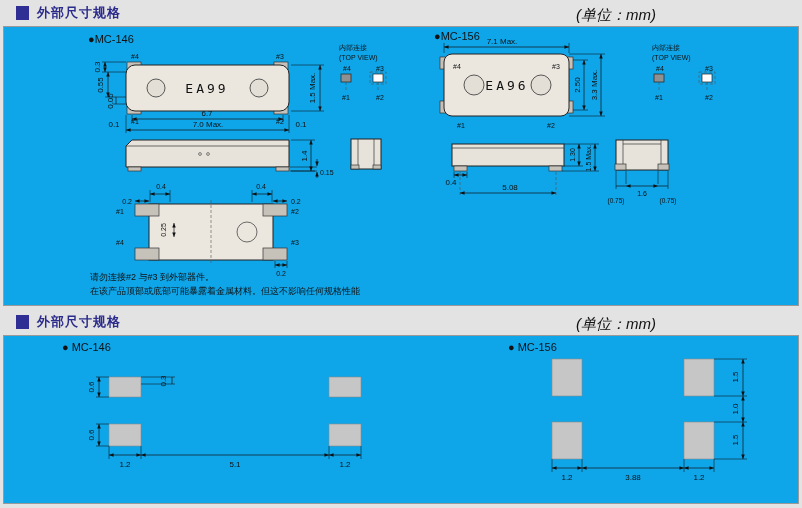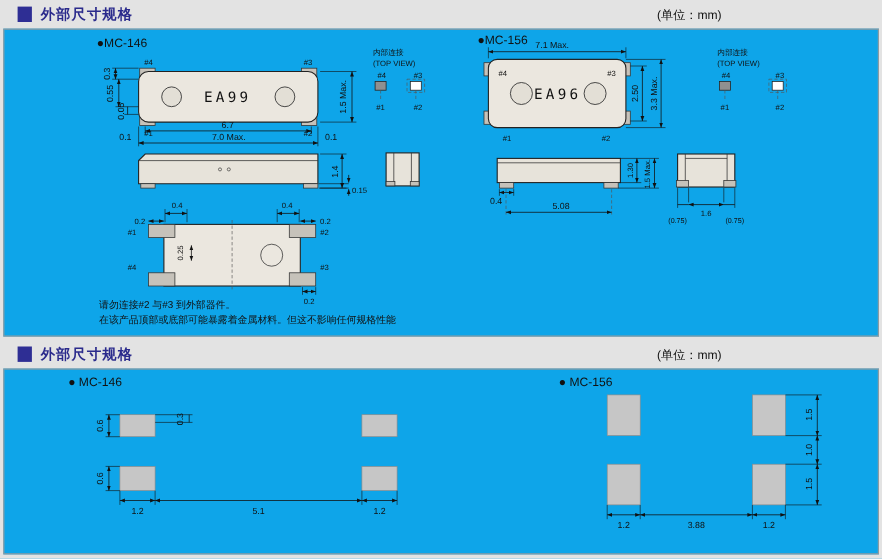--- a/index.html
+++ b/index.html
@@ -5,21 +5,21 @@
   html,body{margin:0;padding:0;}
   body{
     width:802px;height:508px;background:#e3e3e3;
     font-family:"Liberation Sans","DejaVu Sans",sans-serif;
     position:relative;overflow:hidden;
   }
   .page{position:relative;width:802px;height:508px;}
   .sec-header{position:absolute;left:12px;width:652px;height:22px;display:flex;align-items:center;}
   .sec-sq{width:13px;height:14px;background:#2e2e94;margin-left:4px;flex:0 0 auto;}
   .sec-title{color:#2b2b8c;font-size:13px;font-weight:bold;margin-left:8px;letter-spacing:1px;white-space:nowrap;}
-  .sec-unit{position:absolute;right:8px;top:4px;font-size:11px;color:#111;}
+  .sec-unit{position:absolute;right:8px;top:4px;font-size:15px;color:#111;font-style:italic;}
   .panel{position:absolute;left:3px;width:794px;background:#0ea5e9;border:1px solid #999;}
   #panel1{top:26px;height:278px;}
   #panel2{top:335px;height:167px;}
   #header1{top:2px;}
   #header2{top:311px;}
   svg{display:block;}
   svg text{font-family:"Liberation Sans","DejaVu Sans",sans-serif;fill:#111;}
   .t8{font-size:8px;}
   .t7{font-size:7px;}
   .t65{font-size:6.5px;}

